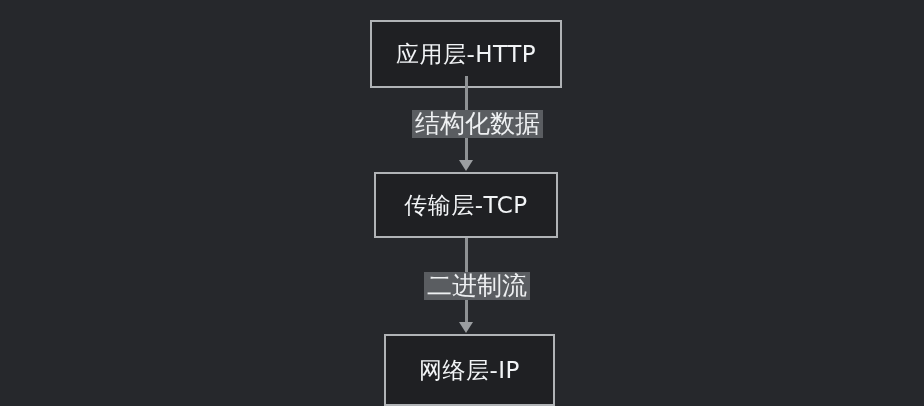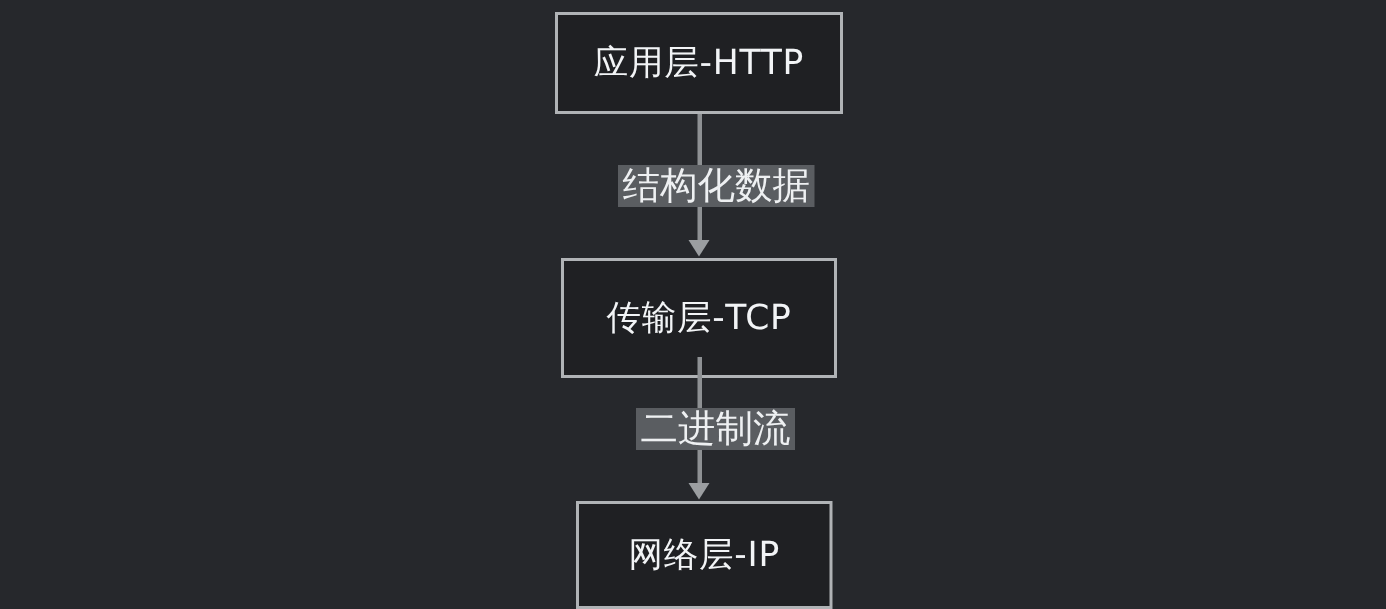--- a/index.html
+++ b/index.html
@@ -30,22 +30,22 @@
     justify-content: center;
   }
   .node-label {
     color: #f2f4f6;
     font-size: 23px;
     line-height: 1;
     letter-spacing: 0.5px;
     white-space: nowrap;
   }
 
-  #node-app      { left: 370px; top: 8px;   width: 192px; height: 68px; }
-  #node-tcp      { left: 374px; top: 172px; width: 184px; height: 80px; }
+  #node-app      { left: 370px; top: 20px;   width: 192px; height: 68px; }
+  #node-tcp      { left: 374px; top: 172px; width: 184px; height: 66px; }
   #node-ip       { left: 384px; top: 334px; width: 171px; height: 72px; }
 
   
   .connector {
     position: absolute;
     width: 3px;
     background: #8e9194;
   }
   #conn-1 { left: 465px; top: 76px;  height: 86px; }
   #conn-2 { left: 465px; top: 238px; height: 86px; }

